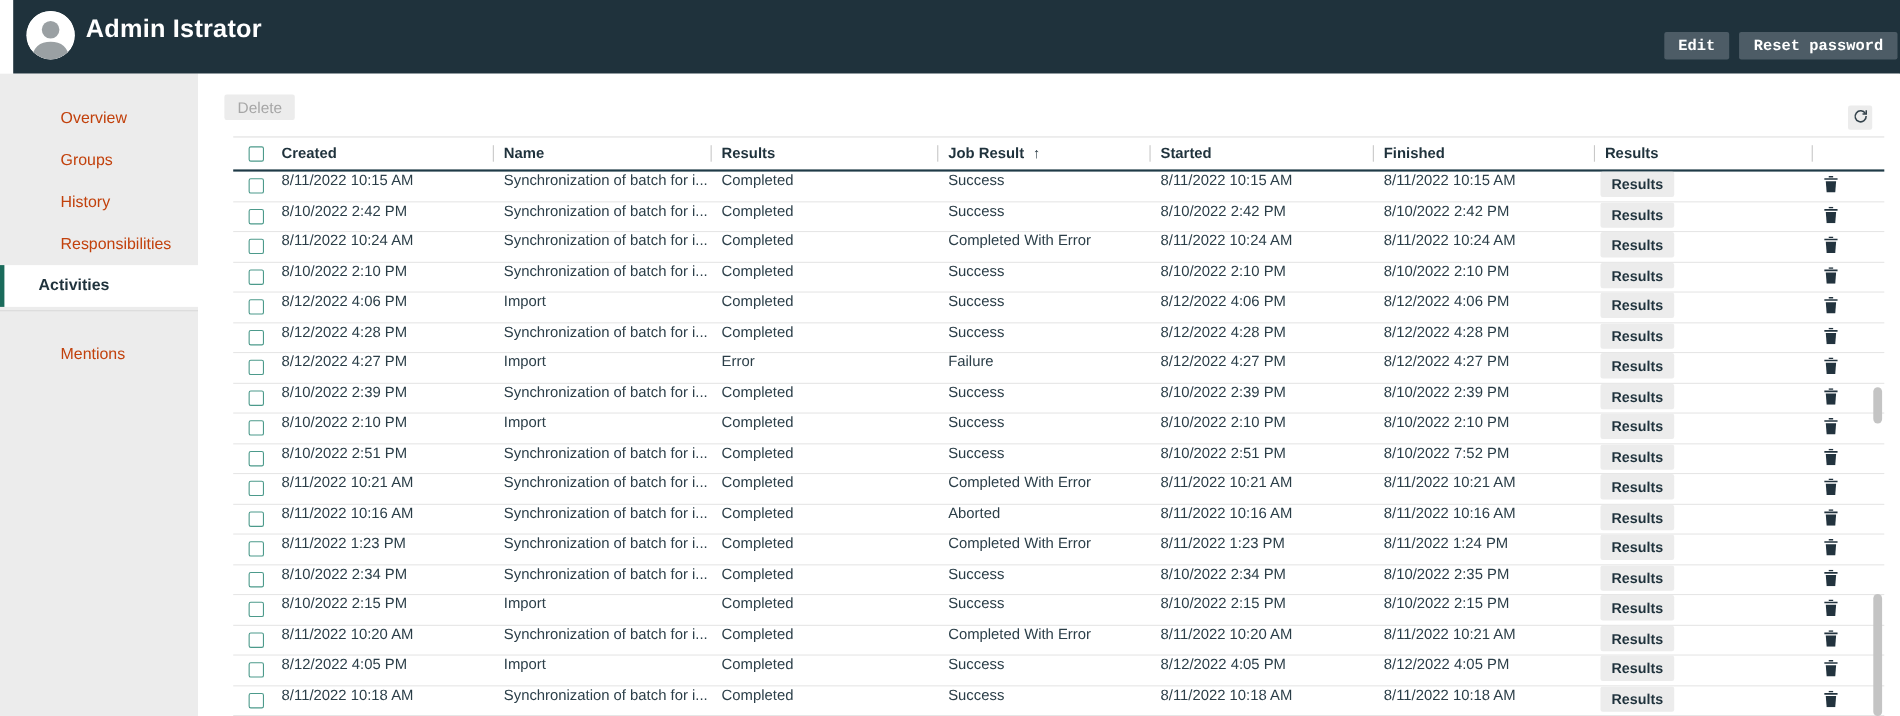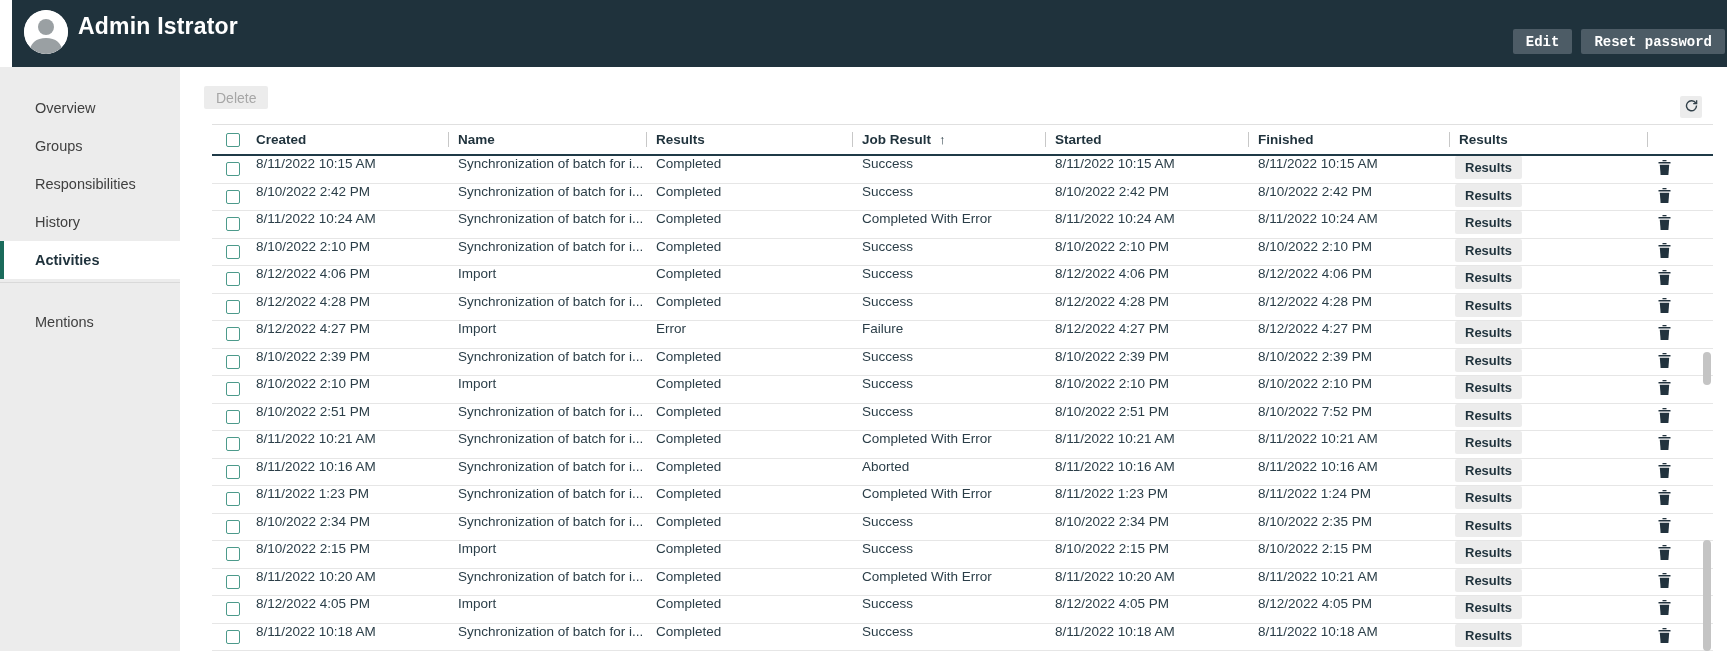--- a/index.html
+++ b/index.html
@@ -15,22 +15,22 @@
   .page-title { position:absolute; left:66px; top:13px; color:#fff;
     font-size:23px; font-weight:bold; letter-spacing:.2px; }
   .topbar-actions { position:absolute; right:14px; top:29px; display:flex; gap:9px; }
   .tb-btn { background:#4d5c66; color:#fff; border:none; border-radius:2px;
     font-family:Liberation Mono, monospace; font-size:14px; font-weight:bold; padding:4px 13px;
     height:25px; cursor:pointer; }
 
   
   .sidebar { position:absolute; left:0; top:67px; width:180px; height:584px;
     background:#ececec; padding-top:22px; }
-  .side-item { height:38px; line-height:38px; padding-left:35px; font-size:14.5px;
-    color:#404040; cursor:pointer; }
+  .side-item { height:38px; line-height:38px; padding-left:55px; font-size:14.5px;
+    color:#c2410c; cursor:pointer; }
   .side-item.selected { background:#fff; border-left:4px solid #1a6b5b;
     padding-left:31px; font-weight:bold; color:#1f323c; }
   .side-divider { height:1px; background:#d9d9d9; margin:3px 0 0 0; }
   .side-group2 { padding-top:20px; }
 
   
   .content { position:absolute; left:180px; top:67px; width:1547px; height:584px;
     background:#fff; }
   .delete-btn { position:absolute; left:24px; top:19px; background:#ececec;
     color:#a6a6a6; border:none; border-radius:2px; font-family:inherit;
@@ -94,23 +94,23 @@
     <button class="tb-btn">Reset password</button>
   </div>
 </div>
 
 <div class="sidebar">
   <div id="side-primary">
   <div class="side-item"><span>Overview</span></div>
 
   <div class="side-item"><span>Groups</span></div>
 
+  <div class="side-item"><span>History</span></div>
+
   <div class="side-item"><span>Responsibilities</span></div>
-
-  <div class="side-item"><span>History</span></div>
 
   <div class="side-item selected"><span>Activities</span></div>
 </div>
   <div class="side-divider"></div>
   <div class="side-group2" id="side-secondary">
   <div class="side-item"><span>Mentions</span></div>
 </div>
 </div>
 
 <div class="content">

